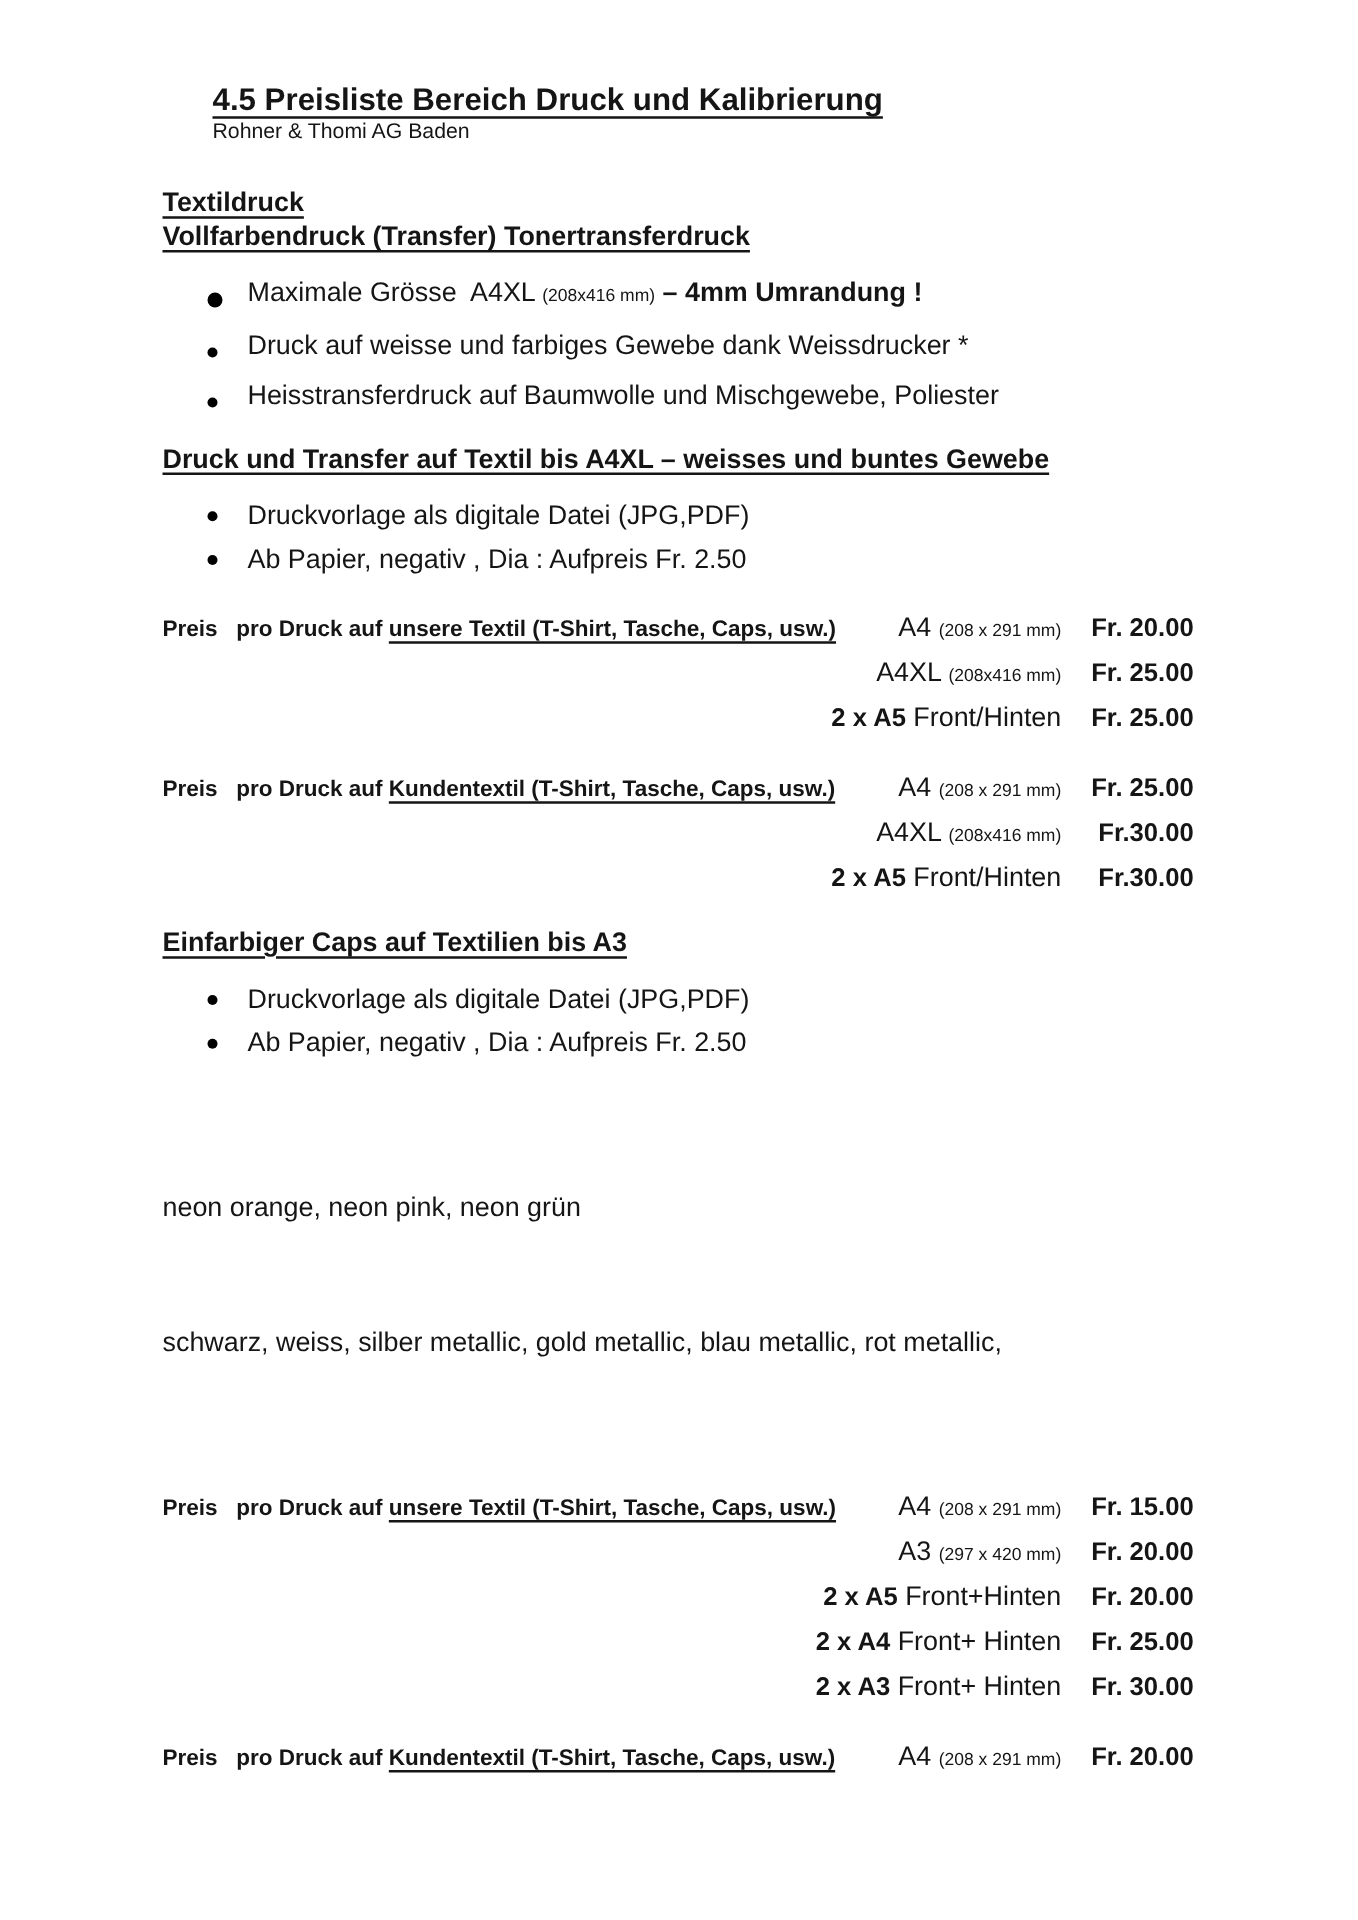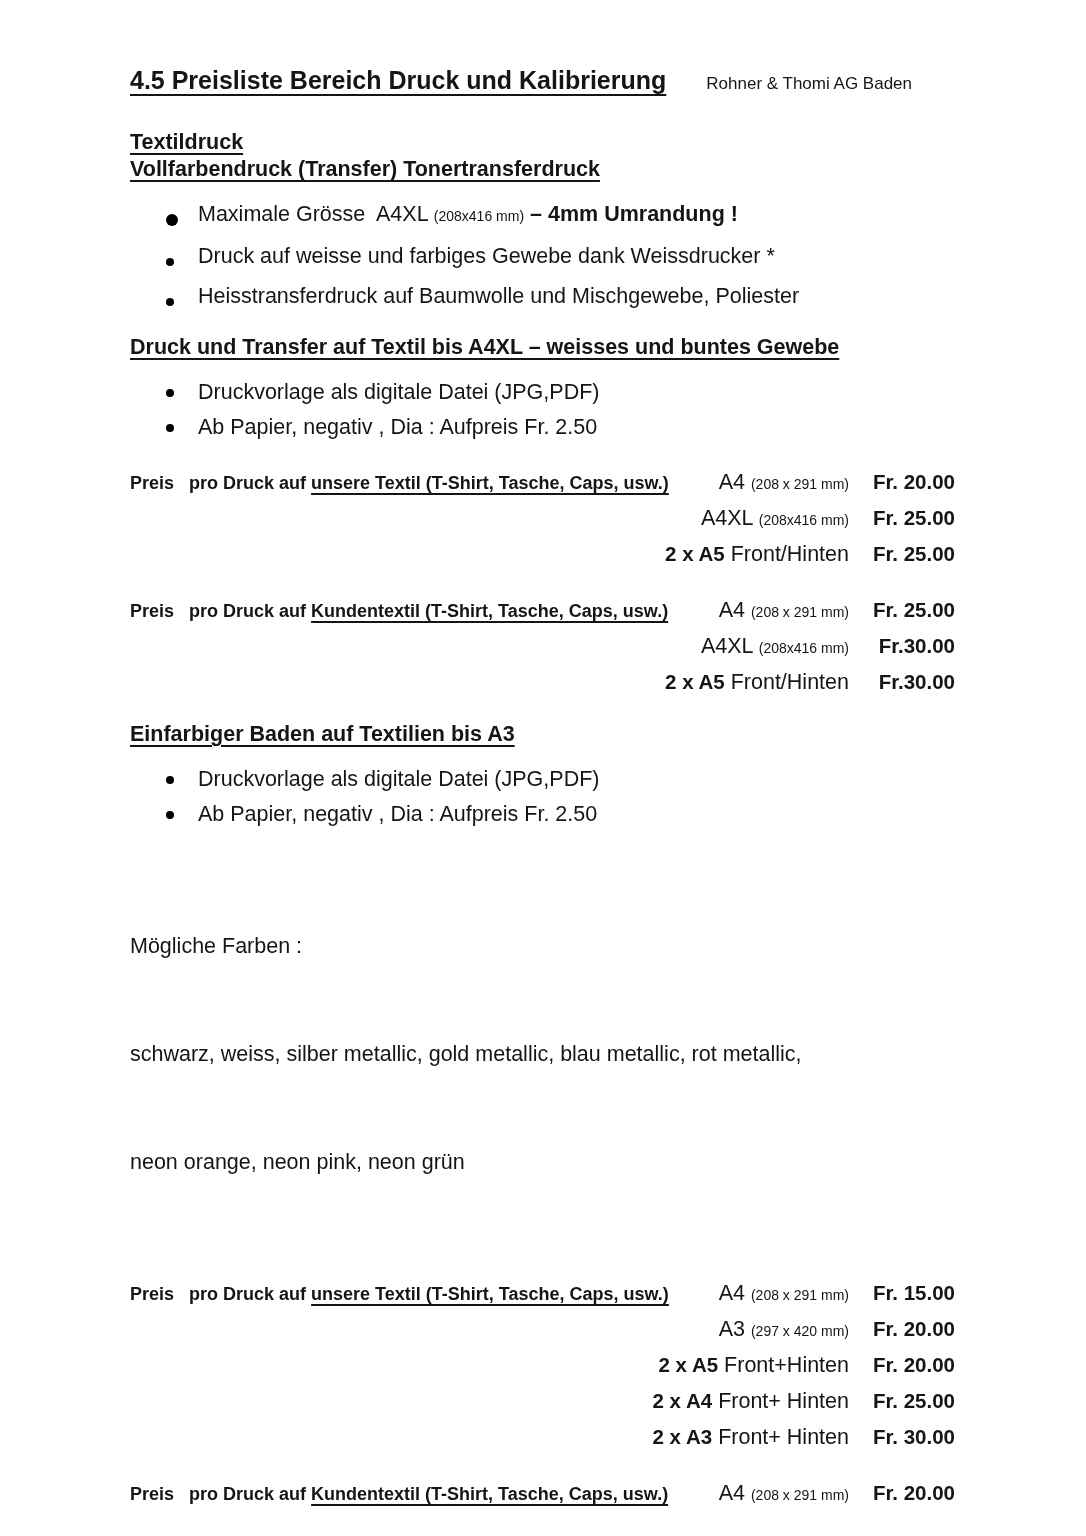--- a/index.html
+++ b/index.html
@@ -6,21 +6,21 @@
   .page {
     position:relative;
     width:1086px; min-height:1536px;
     box-sizing:border-box;
     background:#ffffff;
     padding:66px 131px 30px 130px;
     font-family:"Liberation Sans", sans-serif;
     color:#151515;
   }
   
-  .header-row { display:flex; align-items:baseline; margin-bottom:34px; }
+  .header-row { display:flex; align-items:baseline; margin-bottom:34px;flex-direction:column; }
   .doc-title {
     font-size:25px; font-weight:bold;
     text-decoration:underline; text-decoration-thickness:2px; text-underline-offset:5px;
     white-space:pre;
   }
   .company { font-size:17px; margin-left:40px; white-space:pre; }
 
   
   .h2, .h3 {
     font-size:21.5px; font-weight:bold; line-height:27px;
@@ -123,36 +123,35 @@
     <div class="price-row">
       <span class="row-label"><b></b><span>A4XL </span><span class="sm">(208x416 mm)</span></span>
       <span class="price">Fr.30.00</span>
     </div>
     <div class="price-row">
       <span class="row-label"><b>2 x A5</b><span> Front/Hinten</span><span class="sm"></span></span>
       <span class="price">Fr.30.00</span>
     </div>
   </div>
 
-  <div class="h3">Einfarbiger Baden auf Textilien bis A3</div>
+  <div class="h3">Einfarbiger Caps auf Textilien bis A3</div>
   <div class="list list-3">
     <div class="bullet-item">
       <span class="dot"></span>
       <span class="btext">Druckvorlage als digitale Datei (JPG,PDF)</span>
     </div>
     <div class="bullet-item">
       <span class="dot"></span>
       <span class="btext">Ab Papier, negativ , Dia : Aufpreis Fr. 2.50</span>
     </div>
   </div>
 
   <div class="farben">
-    <div>Mögliche Farben :</div>
+    <div>neon orange, neon pink, neon grün</div>
     <div>schwarz, weiss, silber metallic, gold metallic, blau metallic, rot metallic,</div>
-    <div>neon orange, neon pink, neon grün</div>
   </div>
 
   <div class="price-block">
     <div class="price-row">
       <span class="price-prefix"><b>Preis</b><span class="tabgap"></span><b>pro Druck auf </b><b class="u">unsere Textil (T-Shirt, Tasche, Caps, usw.)</b></span>
       <span class="row-label"><b></b><span>A4 </span><span class="sm">(208 x 291 mm)</span></span>
       <span class="price">Fr. 15.00</span>
     </div>
     <div class="price-row">
       <span class="row-label"><b></b><span>A3 </span><span class="sm">(297 x 420 mm)</span></span>

